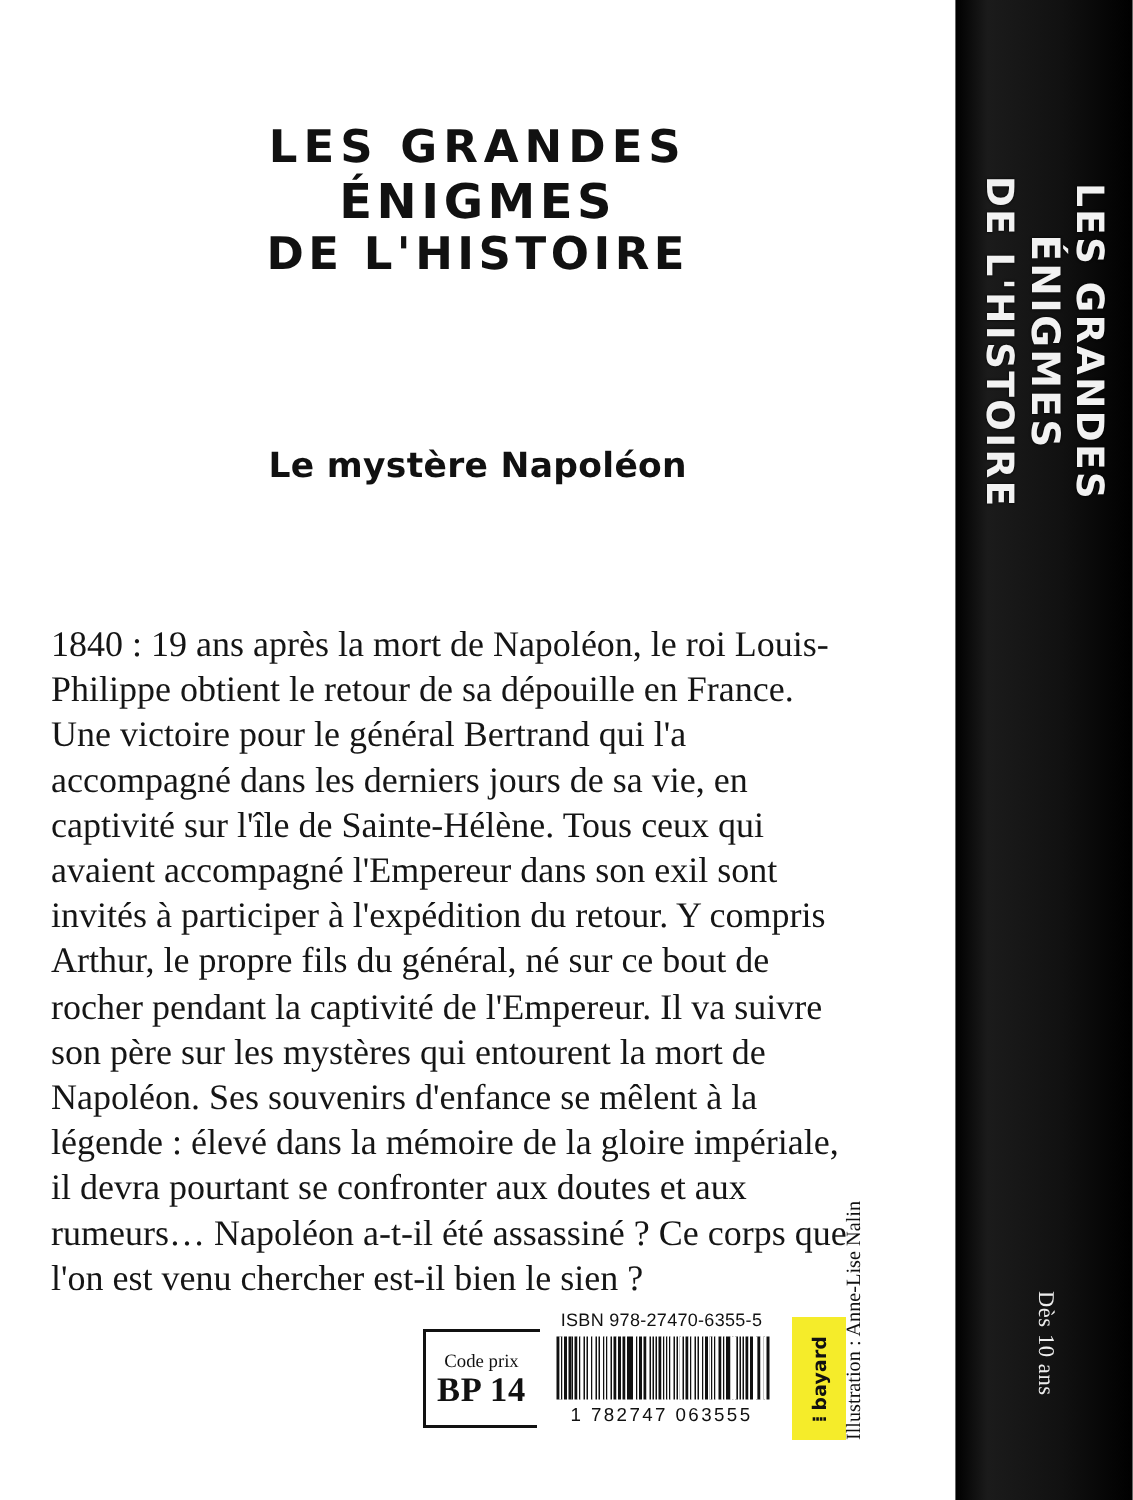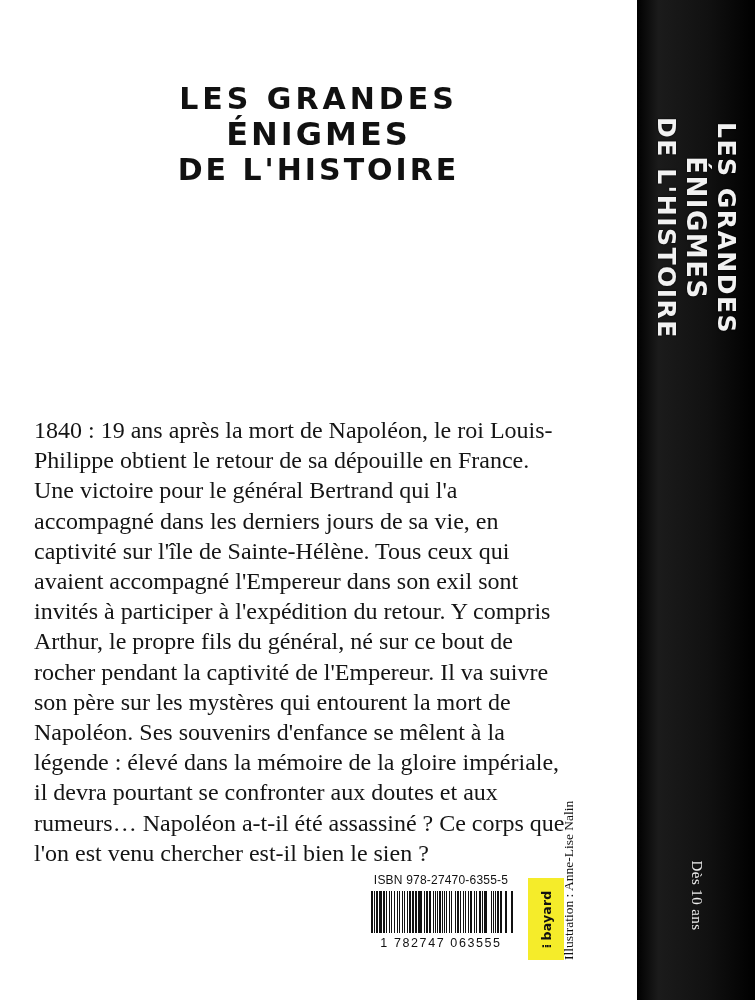--- a/index.html
+++ b/index.html
@@ -264,25 +264,30 @@
 <div class="page">
 
   <div class="cover">
 
     <div class="series-logo">
       <span class="sl1">LES GRANDES</span>
       <span class="sl2">ÉNIGMES</span>
       <span class="sl3">DE L'HISTOIRE</span>
     </div>
 
+    <div class="book-title">Le mystère Napoléon</div>
 
     <div class="blurb">
       <p>1840 : 19 ans après la mort de Napoléon, le roi Louis-Philippe obtient le retour de sa dépouille en France. Une victoire pour le général Bertrand qui l'a accompagné dans les derniers jours de sa vie, en captivité sur l'île de Sainte-Hélène. Tous ceux qui avaient accompagné l'Empereur dans son exil sont invités à participer à l'expédition du retour. Y compris Arthur, le propre fils du général, né sur ce bout de rocher pendant la captivité de l'Empereur. Il va suivre son père sur les mystères qui entourent la mort de Napoléon. Ses souvenirs d'enfance se mêlent à la légende : élevé dans la mémoire de la gloire impériale, il devra pourtant se confronter aux doutes et aux rumeurs… Napoléon a-t-il été assassiné ? Ce corps que l'on est venu chercher est-il bien le sien ?</p>
     </div>
 
+    <div class="price-box">
+      <div class="price-label">Code prix</div>
+      <div class="price-value">BP 14</div>
+    </div>
 
     <div class="barcode-box">
       <div class="isbn-text">ISBN 978-27470-6355-5</div>
       <div class="bars">
           <i style="width:1px"></i>
           <i style="width:1px;background:#fff"></i>
           <i style="width:1px"></i>
           <i style="width:1px"></i>
           <i style="width:2px;background:#fff"></i>
           <i style="width:1px"></i>

